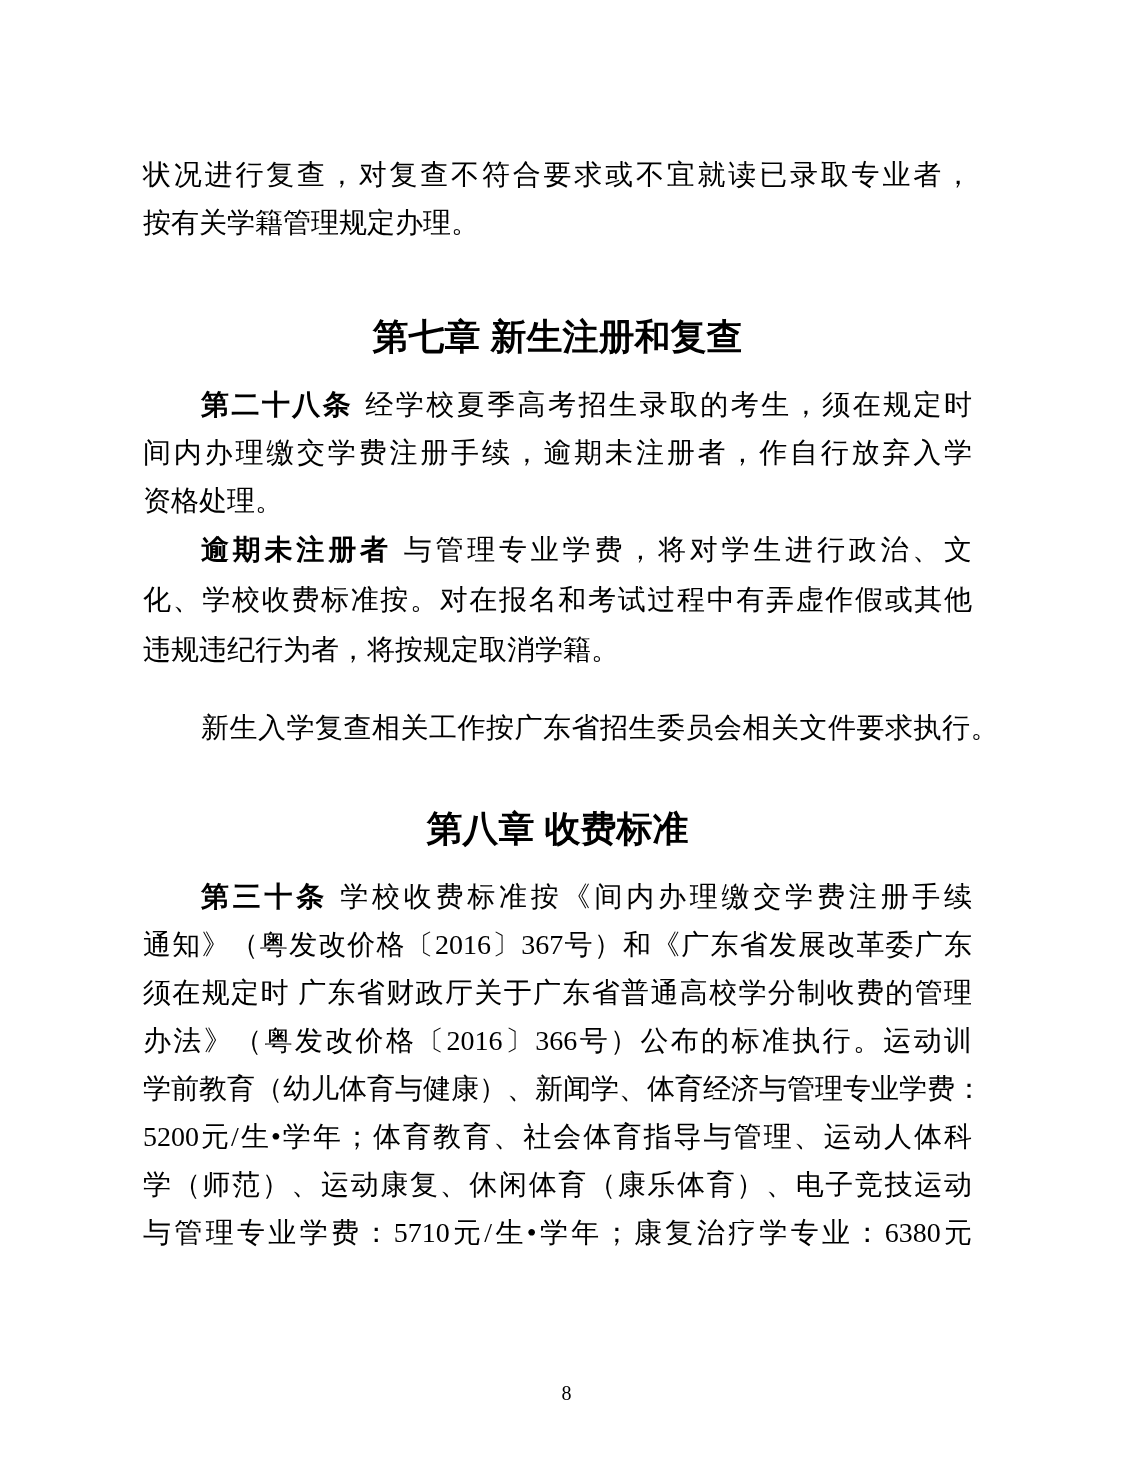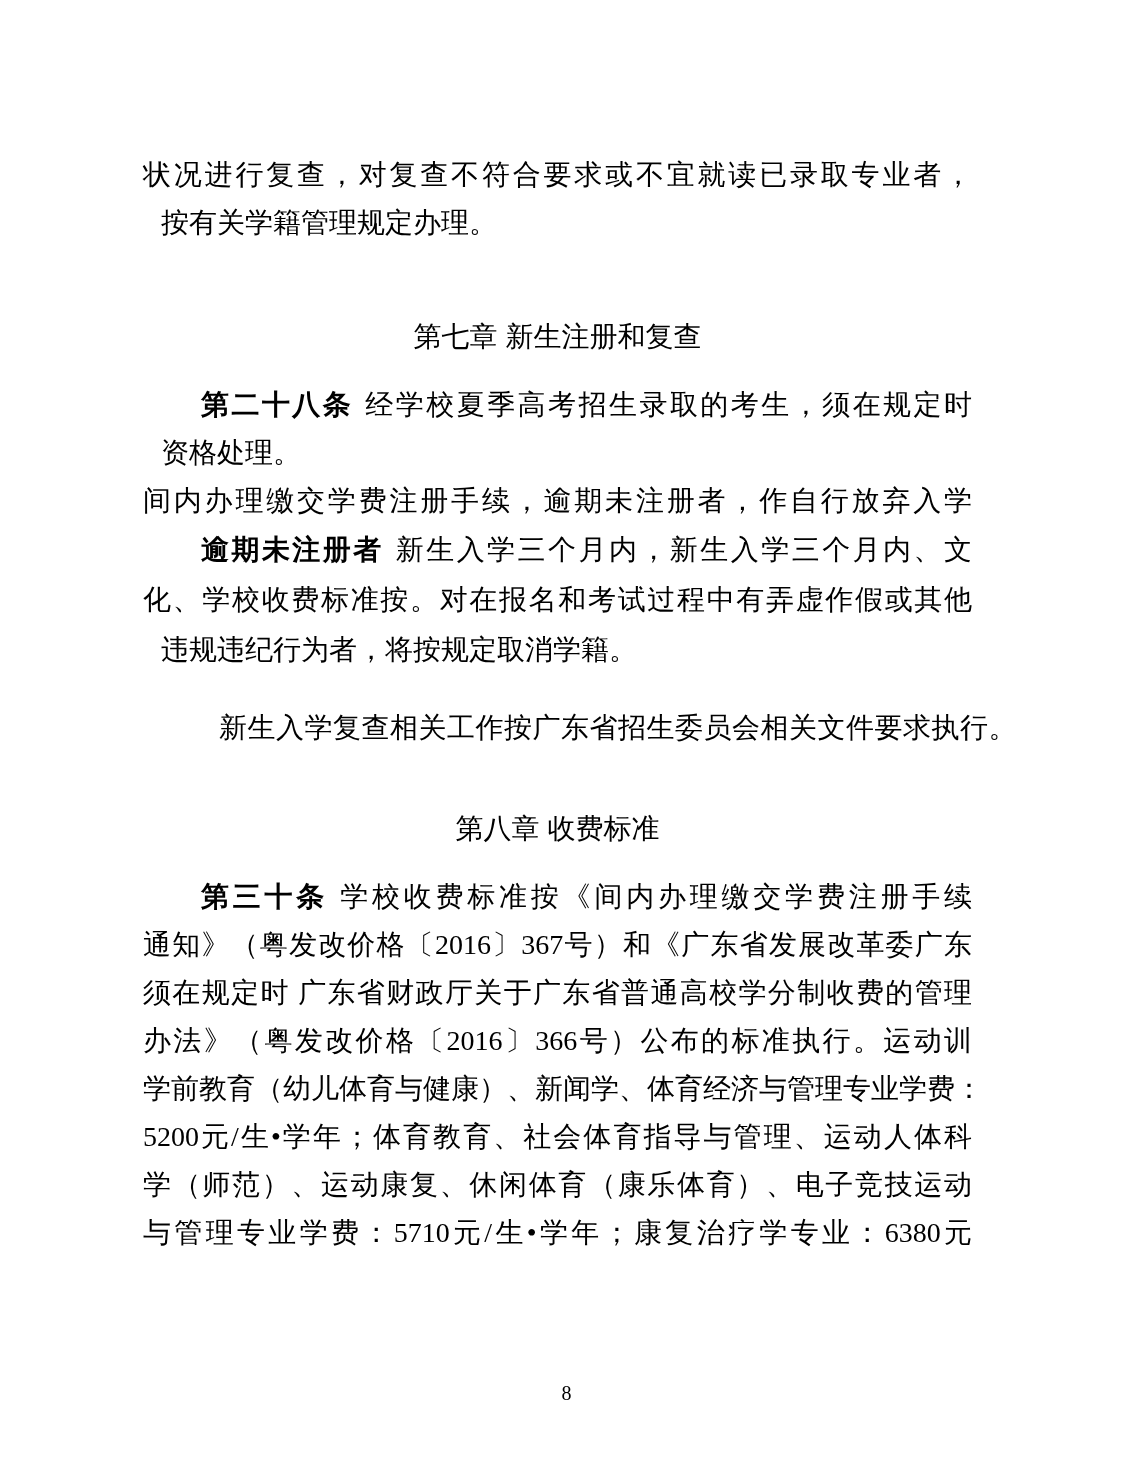--- a/index.html
+++ b/index.html
@@ -36,37 +36,36 @@
     text-align: justify;
     text-align-last: justify;
   }
   .line.loose {
     line-height: 50px;
     height: 50px;
   }
   .line.left {
     text-align: right;
     text-align-last: left;
-    margin-left: 18px;
   }
   .line.indent {
     text-indent: 58px;
   }
   .line.note {
     margin-top: 28px;
     letter-spacing: 0.5px;
   }
   .term {
     font-weight: bold;
     margin-right: 12px;
   }
   .heading {
     font-family: "Liberation Sans", "DejaVu Sans", sans-serif;
-    font-weight: normal;
-    font-size: 28px;
+    font-weight: bold;
+    font-size: 36px;
     line-height: 48px;
     height: 48px;
     text-align: right;
     text-align-last: center;
     white-space: nowrap;
   }
   .heading.h7 {
     margin-top: 66px;
     margin-bottom: 20px;
   }
@@ -92,25 +91,25 @@
   <div class="text-block">
 
     <div class="line">状况进行复查，对复查不符合要求或不宜就读已录取专业者，</div>
     <div class="line left">按有关学籍管理规定办理。</div>
 
     <div class="heading h7">第七章 新生注册和复查</div>
 
     <div class="line indent">
       <span class="term">第二十八条</span><span>经学校夏季高考招生录取的考生，须在规定时</span>
     </div>
+    <div class="line">间内办理缴交学费注册手续，逾期未注册者，作自行放弃入学</div>
     <div class="line left">资格处理。</div>
-    <div class="line">间内办理缴交学费注册手续，逾期未注册者，作自行放弃入学</div>
 
     <div class="line loose indent">
-      <span class="term">逾期未注册者</span><span>新生入学三个月内，新生入学三个月内、文</span>
+      <span class="term">逾期未注册者</span><span>与管理专业学费，将对学生进行政治、文</span>
     </div>
     <div class="line loose">化、学校收费标准按。对在报名和考试过程中有弄虚作假或其他</div>
     <div class="line loose left">违规违纪行为者，将按规定取消学籍。</div>
 
     <div class="line loose left indent note">新生入学复查相关工作按广东省招生委员会相关文件要求执行。</div>
 
     <div class="heading h8">第八章 收费标准</div>
 
     <div class="line indent">
       <span class="term">第三十条</span><span>学校收费标准按《间内办理缴交学费注册手续</span>

